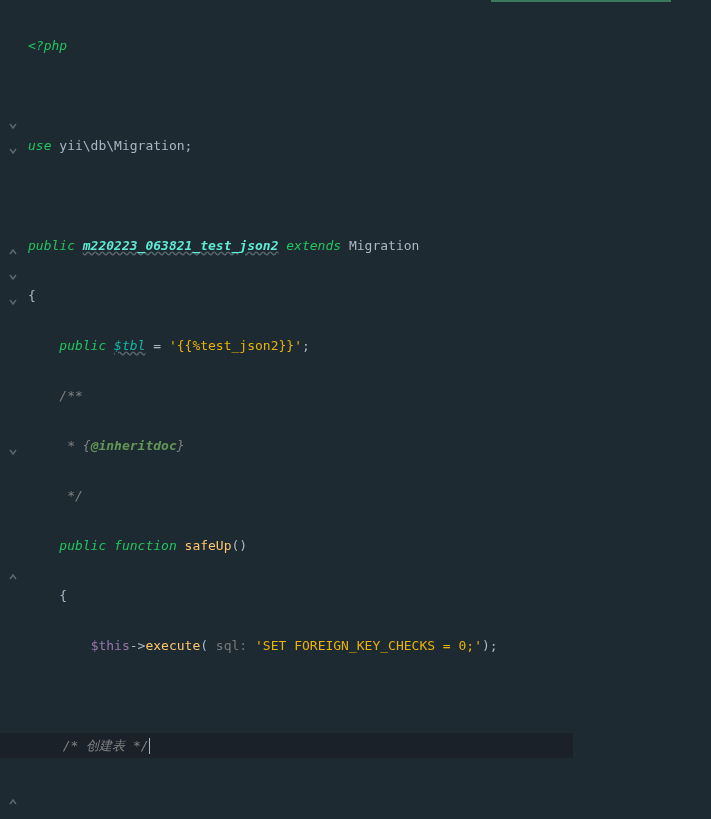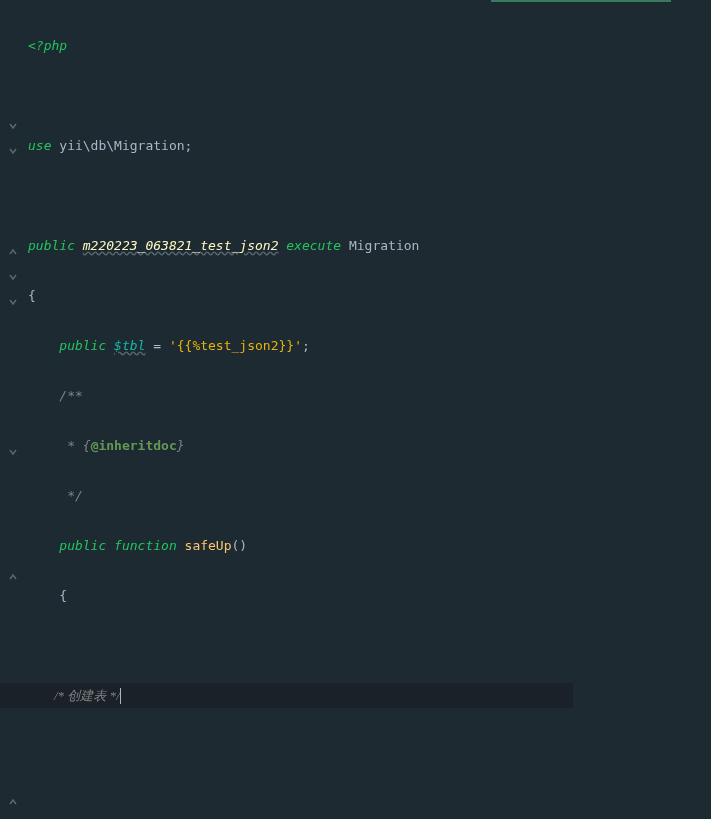--- a/index.html
+++ b/index.html
@@ -37,43 +37,41 @@
     }
     .code {
       padding: 8px 0 8px 4px;
       white-space: pre;
       position: relative;
     }
     .line { height: 25px; display: block; }
     .line.highlighted {
       background: #1a2128;
       margin-left: -28px;
-      padding-left: 28px;
       width: 573px;
-      font-family: Liberation Serif, serif;
     }
     .cursor {
       display: inline-block;
       width: 1px;
       height: 16px;
       background: #a9b7c6;
       vertical-align: middle;
       margin-bottom: 2px;
     }
     .kw { color: #22c55e; font-style: italic; }
     .var { color: #9876aa; }
     .var-u { color: #14b8a6; font-style: italic; text-decoration: underline wavy #5a6872; }
     .str { color: #eab308; }
     .func { color: #ffc66d; margin-top: 44px; }
     .comment { color: #808080; font-style: italic; }
-    .doctag { color: #629755; font-weight: bold; }
+    .doctag { color: #629755; font-style: italic; font-weight: bold; }
     .hint { color: #787878; font-style: normal; }
     .op { color: #a9b7c6; }
     .paren { color: #a9b7c6; }
-    .class-name { color: #fef9c3; font-style: italic; }
+    .class-name { color: #5eead4; font-style: italic; font-weight: bold; }
     .underline-wavy { text-decoration: underline wavy #5a6872; }
     .top-accent {
       position: absolute;
       top: 0;
       right: 40px;
       width: 180px;
       height: 2px;
       background: #3a7a5c;
     }
   </style>
@@ -108,28 +106,29 @@
     <div class="fold-icon" style="top:790px"><svg viewBox="0 0 10 10">
           <path d="M2 7 L5 3 L8 7"></path>
         </svg></div>
   </div>
 
   <div class="code">
 <span class="line"><span class="kw">&lt;?php</span></span>
 <span class="line"></span>
 <span class="line"><span class="kw">use </span><span class="op">yii\db\Migration;</span></span>
 <span class="line"></span>
-<span class="line"><span class="kw">public </span><span class="class-name underline-wavy">m220223_063821_test_json2</span><span class="kw"> execute </span><span class="op">Migration</span></span>
+<span class="line"><span class="kw">public </span><span class="class-name underline-wavy">m220223_063821_test_json2</span><span class="kw"> extends </span><span class="op">Migration</span></span>
 <span class="line"><span class="op">{</span></span>
 <span class="line">    <span class="kw">public </span><span class="var-u">$tbl</span><span class="op"> = </span><span class="str">'{{%test_json2}}'</span><span class="op">;</span></span>
 <span class="line">    <span class="comment">/**</span></span>
 <span class="line">    <span class="comment"> * {</span><span class="doctag">@inheritdoc</span><span class="comment">}</span></span>
 <span class="line">    <span class="comment"> */</span></span>
 <span class="line">    <span class="kw">public </span><span class="kw">function </span><span class="func">safeUp</span><span class="paren">()</span></span>
 <span class="line">    <span class="op">{</span></span>
+<span class="line">        <span class="var">$this</span><span class="op">-&gt;</span><span class="func">execute</span><span class="paren">(</span><span class="hint"> sql: </span><span class="str">'SET FOREIGN_KEY_CHECKS = 0;'</span><span class="paren">);</span></span>
 <span class="line"></span>
 <span class="line highlighted">        <span class="comment">/* 创建表 *</span><span class="comment">/</span><span class="cursor"></span></span>
 
 
 
 
 
 
 
 

